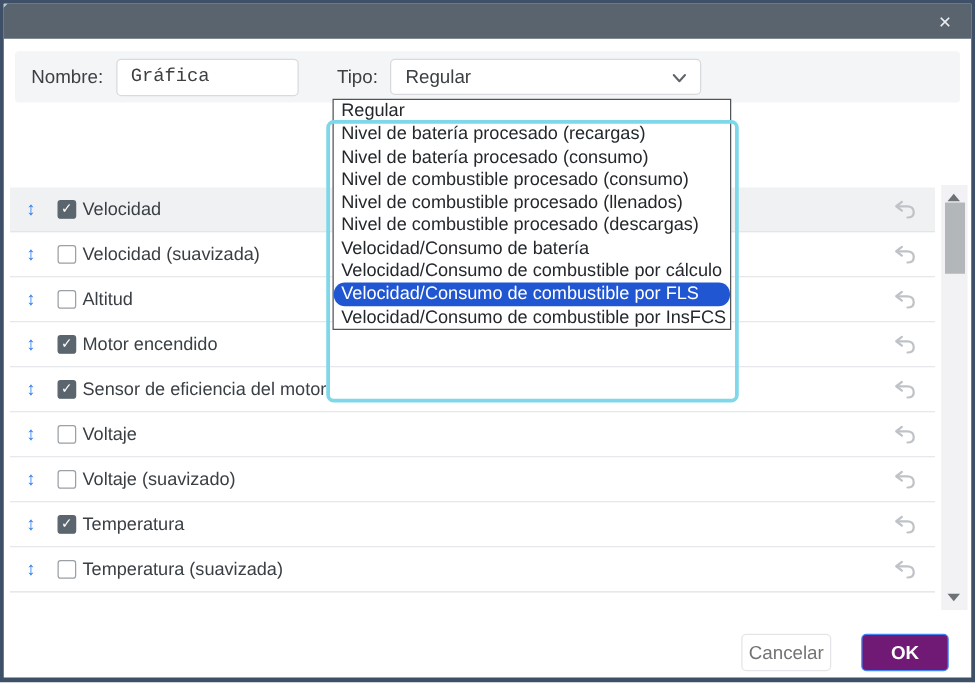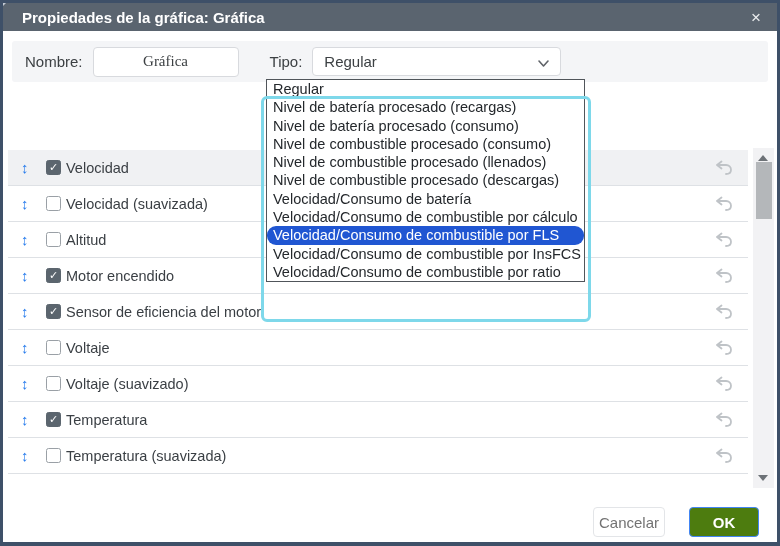--- a/index.html
+++ b/index.html
@@ -27,22 +27,22 @@
   .form-strip{
     position:absolute; left:9px; right:9px; top:38px; height:41px;
     background:#f4f5f7; border-radius:3px;
     display:flex; align-items:center; padding-left:13px;
     font-size:15px; color:#3c4043;
   }
   .form-strip label{ color:#3c4043;text-align:right; }
   .name-input{
     width:146px; height:30px; margin-left:10px;
     border:1px solid #d8dade; border-radius:4px; background:#fff;
-    font-family:Liberation Serif, serif; font-size:15px; color:#3c4043;
-    padding:0 11px; outline:none;text-align:center;
+    font-family:Liberation Mono, monospace; font-size:15px; color:#3c4043;
+    padding:0 11px; outline:none;
   }
   .type-label{ margin-left:31px; }
   .select-box{
     position:relative; width:249px; height:29px; margin-left:10px;
     border:1px solid #d8dade; border-radius:4px; background:#fff;
     display:flex; align-items:center; padding:0 11px;
     font-size:15px; color:#3c4043; cursor:pointer;
   }
   .select-box .chev{ position:absolute; right:10px; top:8px; }
   
@@ -91,30 +91,29 @@
     border-top:6px solid #6d7277; cursor:pointer; }
   .sb-thumb{ position:absolute; left:2.5px; top:14px; width:16px; height:57px;
     background:#b4b7ba; cursor:pointer; }
   
   .btn{
     position:absolute; top:504px; height:30px; border-radius:4px;
     font-family:"Liberation Sans", sans-serif; font-size:15px; cursor:pointer;
     display:flex; align-items:center; justify-content:center;
   }
   .btn-cancel{ left:590px; width:72px; background:#fff; border:1px solid #e3e5e8; color:#737373; }
-  .btn-ok{ left:686px; width:70px; background:#4d7c0f; border:1px solid #4285f4; color:#fff; font-weight:bold; }
+  .btn-ok{ left:686px; width:70px; background:#701a75; border:1px solid #4285f4; color:#fff; font-weight:bold; }
 </style>
 </head>
 <body>
 
 <div class="dialog">
   <div class="corner-grip"></div>
 
   <div class="titlebar">
-    <span>Propiedades de la gráfica: Gráfica</span>
     <span class="close">×</span>
   </div>
 
   <div class="form-strip">
     <label>Nombre:</label>
     <input class="name-input" value="Gráfica" style="">
     <label class="type-label">Tipo:</label>
     <div class="select-box">
       <span>Regular</span>
       <span class="chev">
@@ -251,21 +250,20 @@
   <div class="dd-item">Velocidad/Consumo de batería</div>
 
 
   <div class="dd-item">Velocidad/Consumo de combustible por cálculo</div>
 
   <div class="dd-item highlight">Velocidad/Consumo de combustible por FLS</div>
 
 
   <div class="dd-item">Velocidad/Consumo de combustible por InsFCS</div>
 
-  <div class="dd-item">Velocidad/Consumo de combustible por ratio</div>
 </div>
   <div class="focus-ring"></div>
 
   <div class="scrollbar">
     <div class="sb-up"></div>
     <div class="sb-thumb"></div>
     <div class="sb-down"></div>
   </div>
 
   <button class="btn btn-cancel">Cancelar</button>

